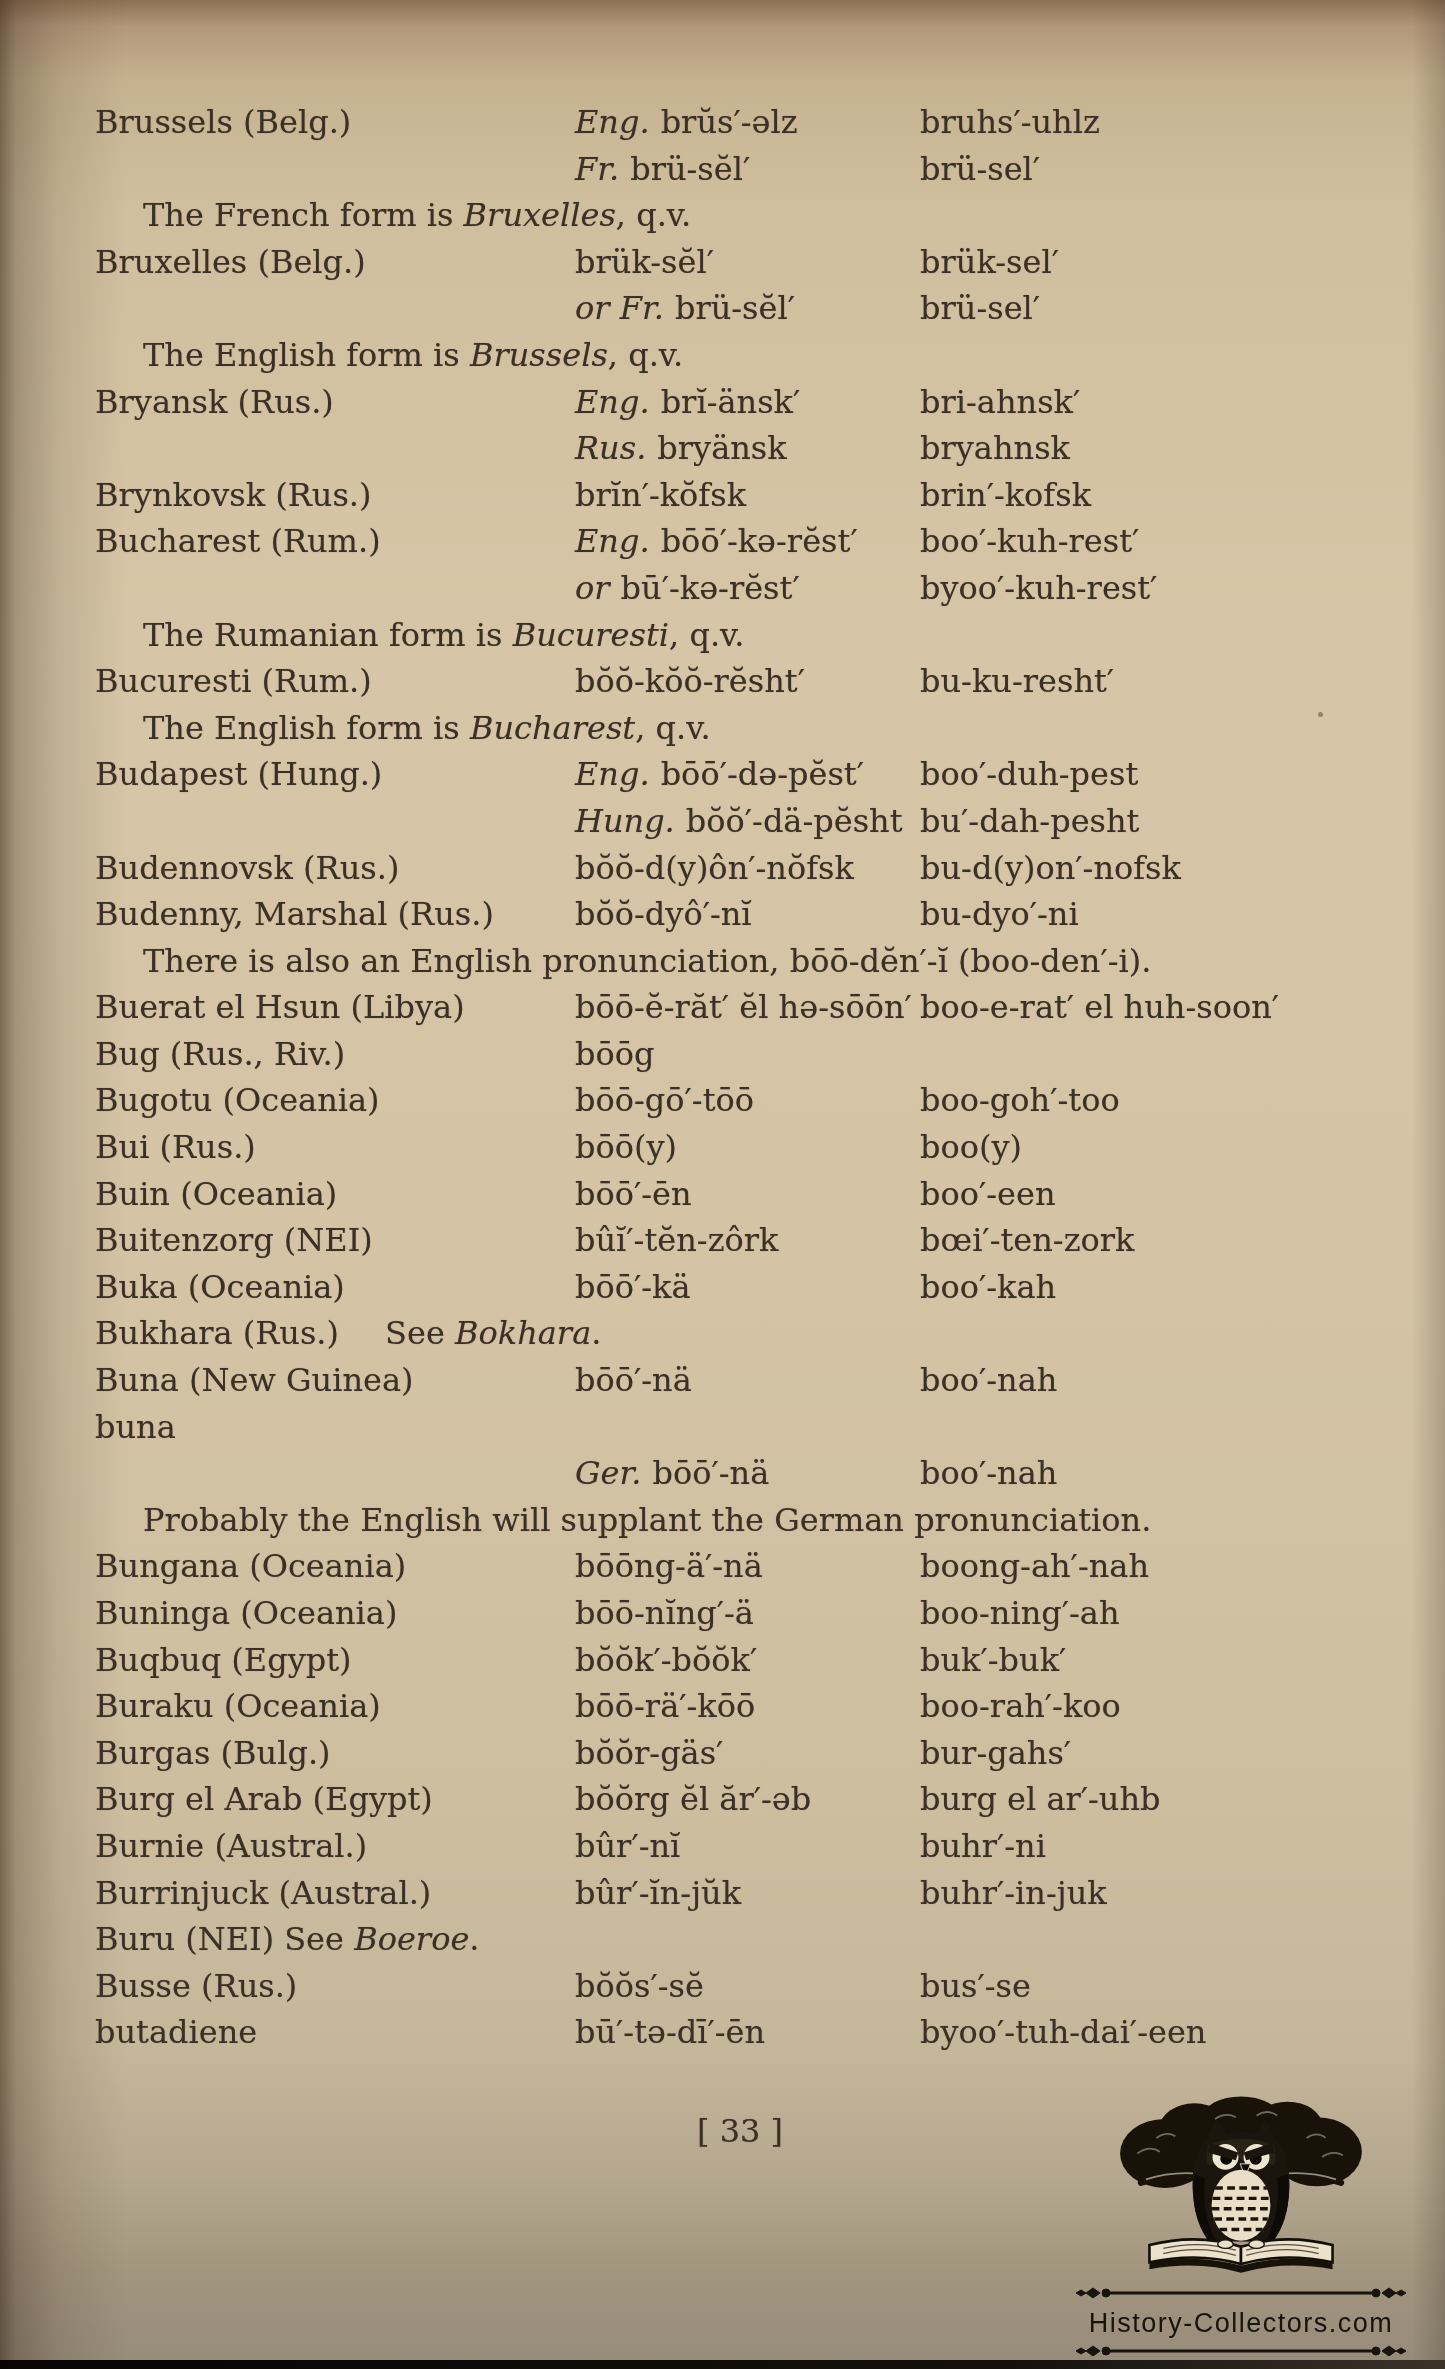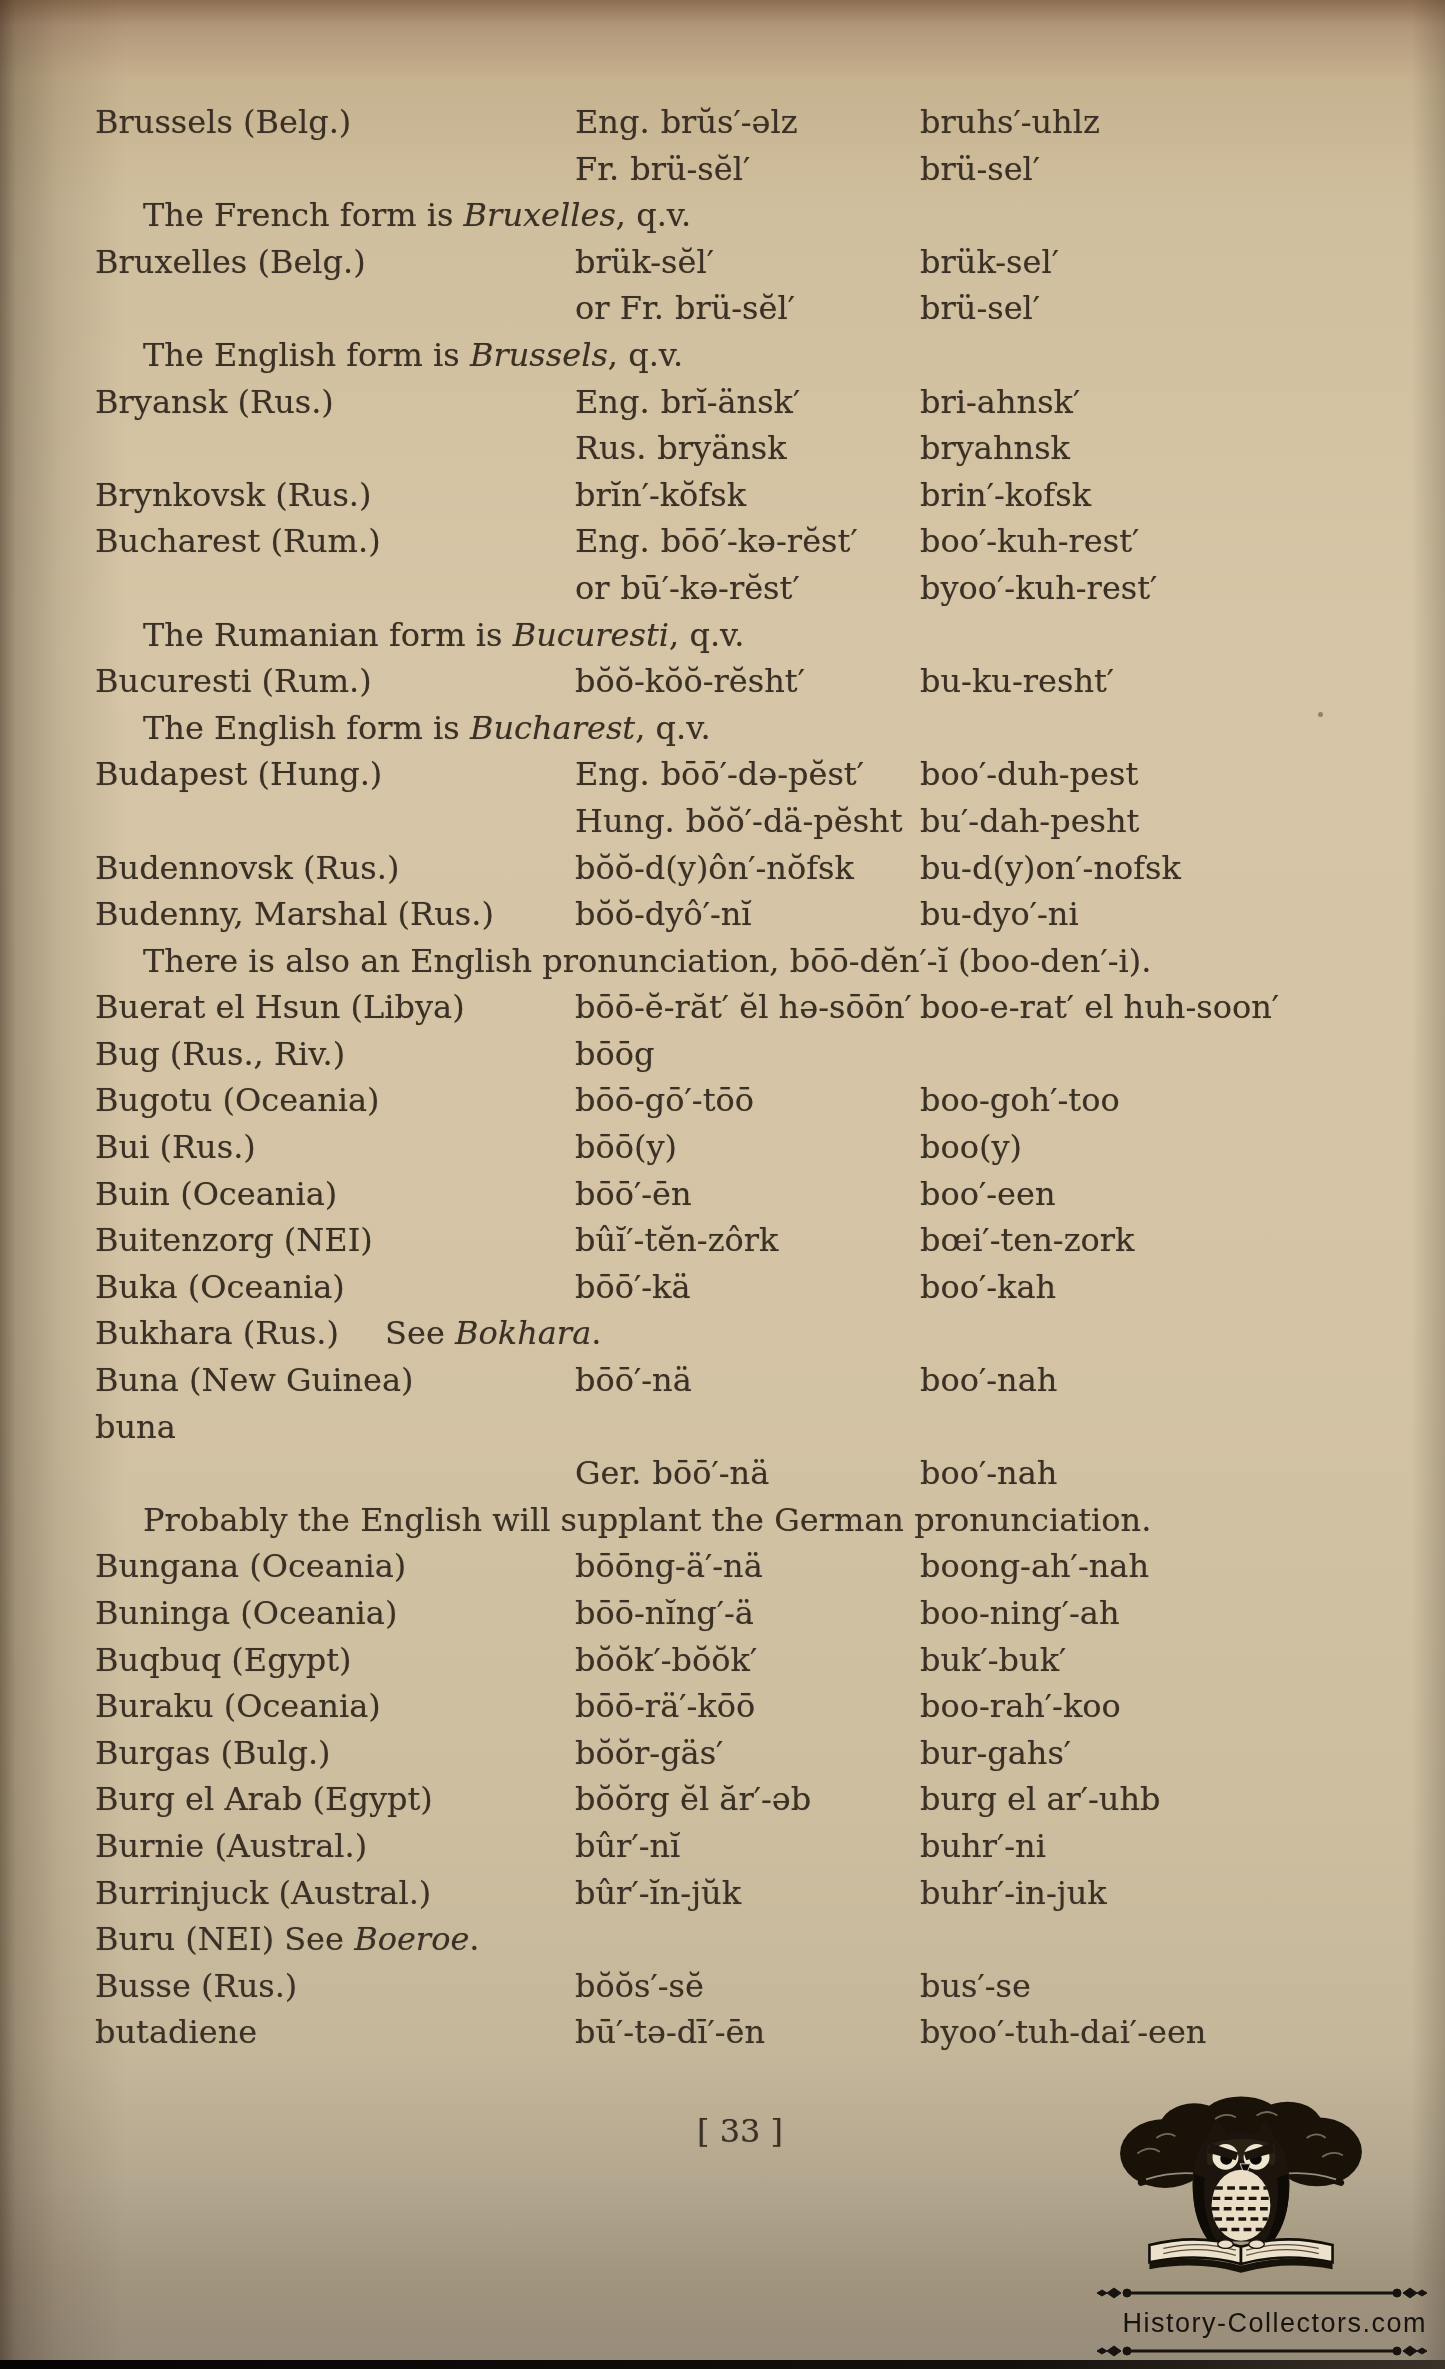--- a/index.html
+++ b/index.html
@@ -20,32 +20,32 @@
   .content{
     position:absolute;left:0;top:99px;width:1211px;
     color:#3a3025;
     font-size:32px;line-height:46.6px;
     text-shadow:0 0 1px rgba(58,48,37,.35);
   }
   .line{height:46.6px;white-space:nowrap;}
   .entry-line{display:grid;grid-template-columns:480px 345px auto;padding-left:95px;}
   .note-line{display:block;padding-left:143px;}
   .see-line{display:block;padding-left:95px;}
-  .pre{margin-right:11px;}
+  .pre{font-style:italic;margin-right:11px;}
   .em{font-style:italic;}
   .see-gap{display:inline-block;width:10px;}
   .see-gap-wide{display:inline-block;width:46px;}
   .page-number{
     position:absolute;left:620px;top:2112px;width:240px;text-align:center;
     font-size:32px;color:#3a3025;text-shadow:0 0 1px rgba(58,48,37,.35);
   }
   .speck{position:absolute;left:1318px;top:712px;width:5px;height:5px;border-radius:50%;
     background:rgba(58,48,37,.45);}
   .watermark{
-    position:absolute;right:18px;bottom:6px;width:372px;text-align:right;color:#15110c;
+    position:absolute;right:18px;bottom:6px;width:372px;text-align:center;color:#15110c;
   }
   .watermark .owl{display:block;margin:0 auto 2px auto;}
   .watermark .site{
     font-family:"Liberation Sans","DejaVu Sans",sans-serif;
     font-size:27px;letter-spacing:1.5px;color:#17130e;margin:3px 0 4px 0;
   }
   .bottom-bar{
     position:absolute;left:0;right:0;bottom:0;height:9px;
     background:linear-gradient(90deg,#060504 0%,#14110d 70%,#3a332a 100%);
   }

